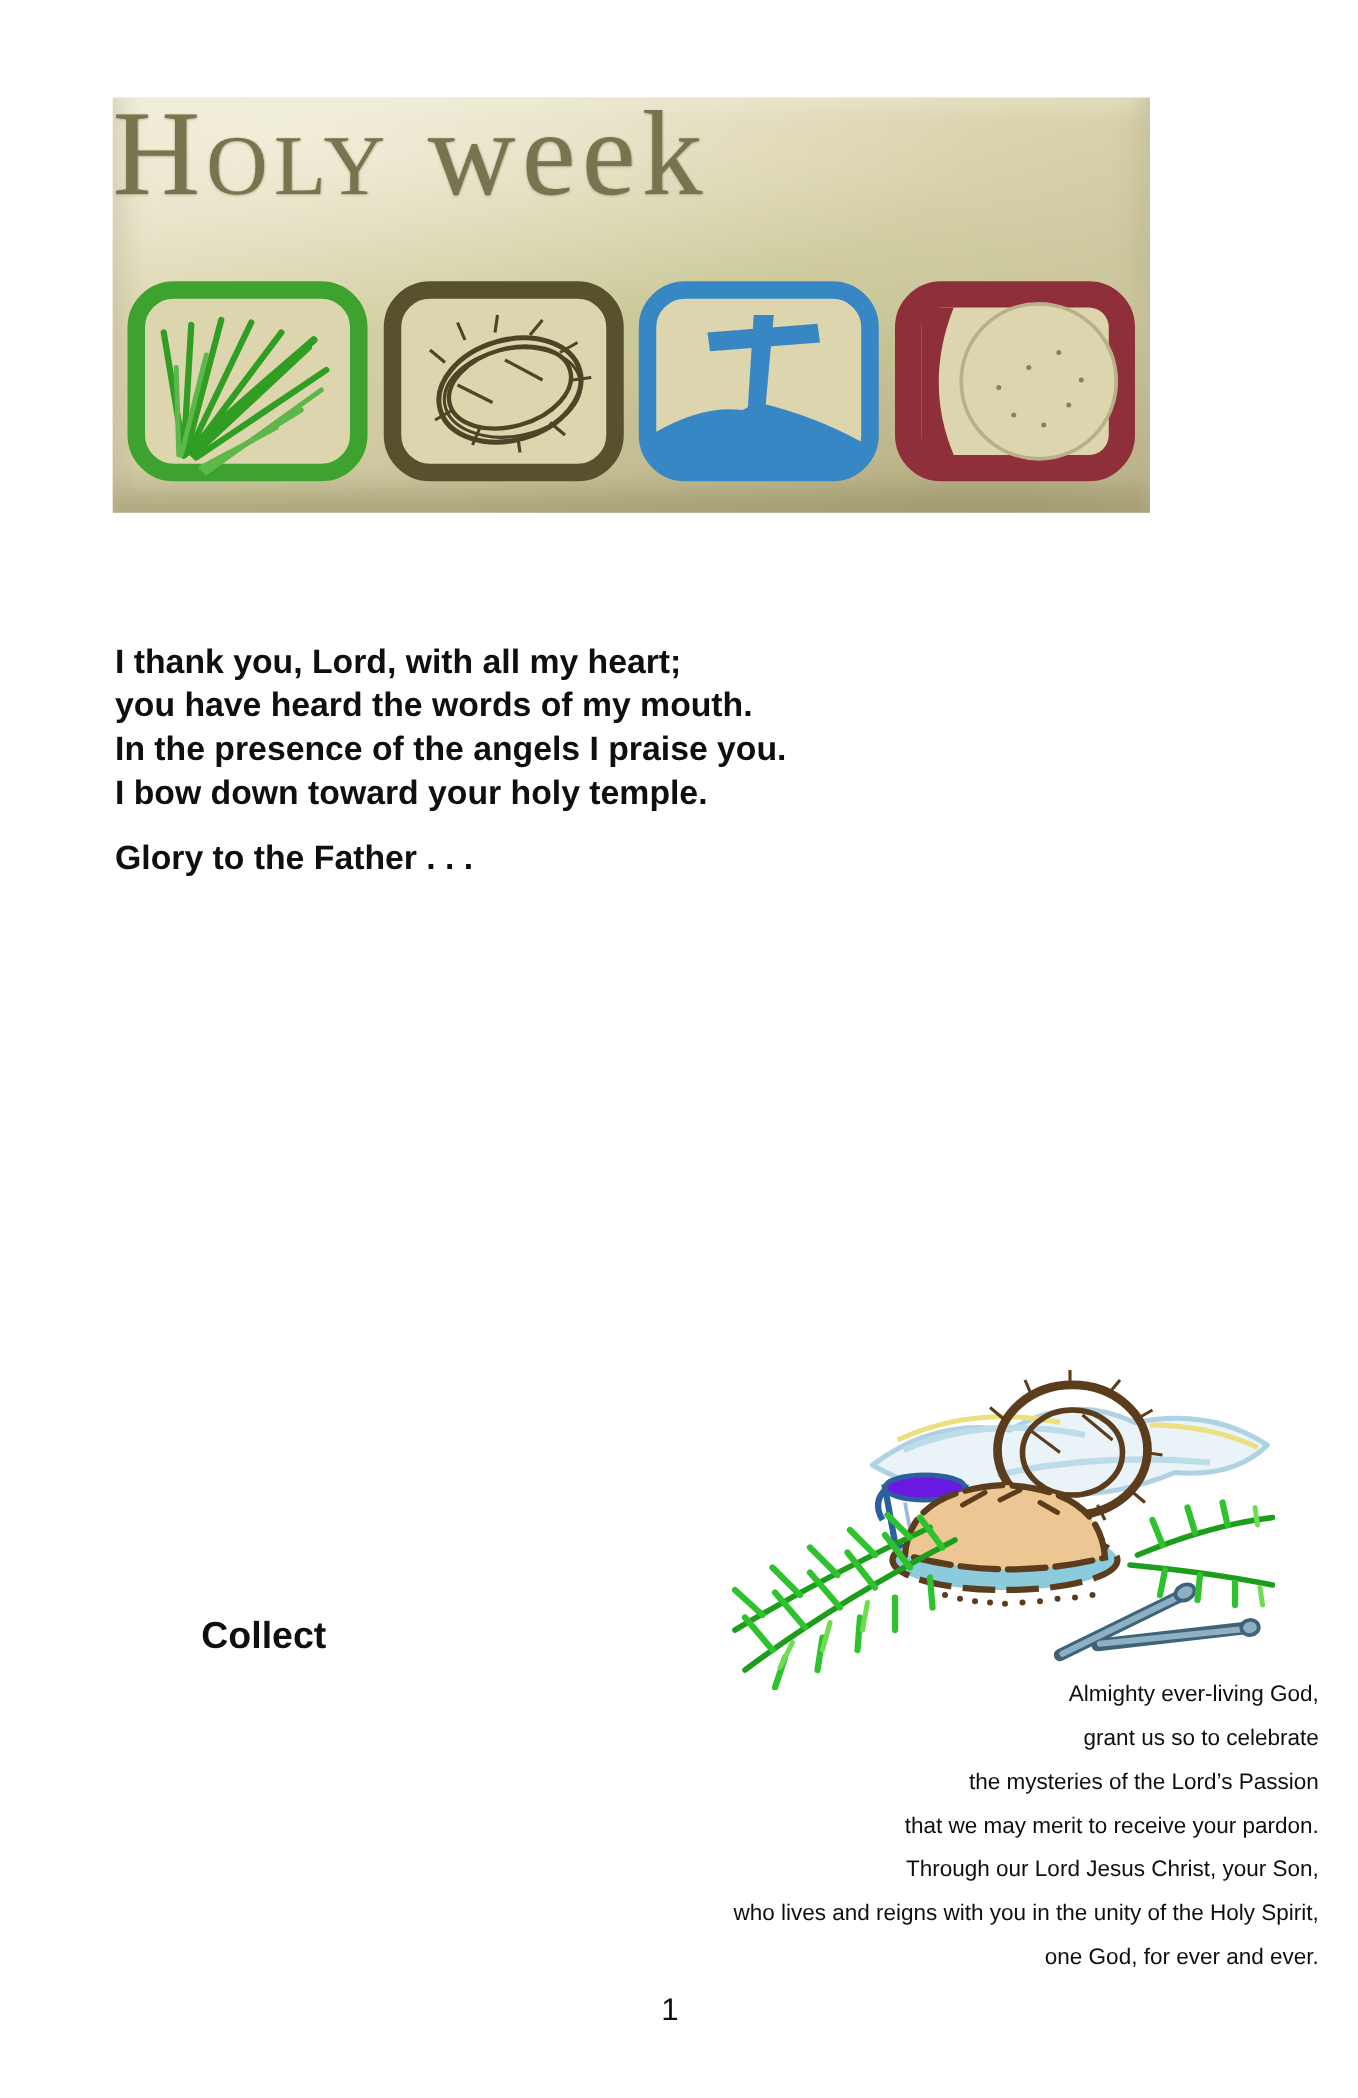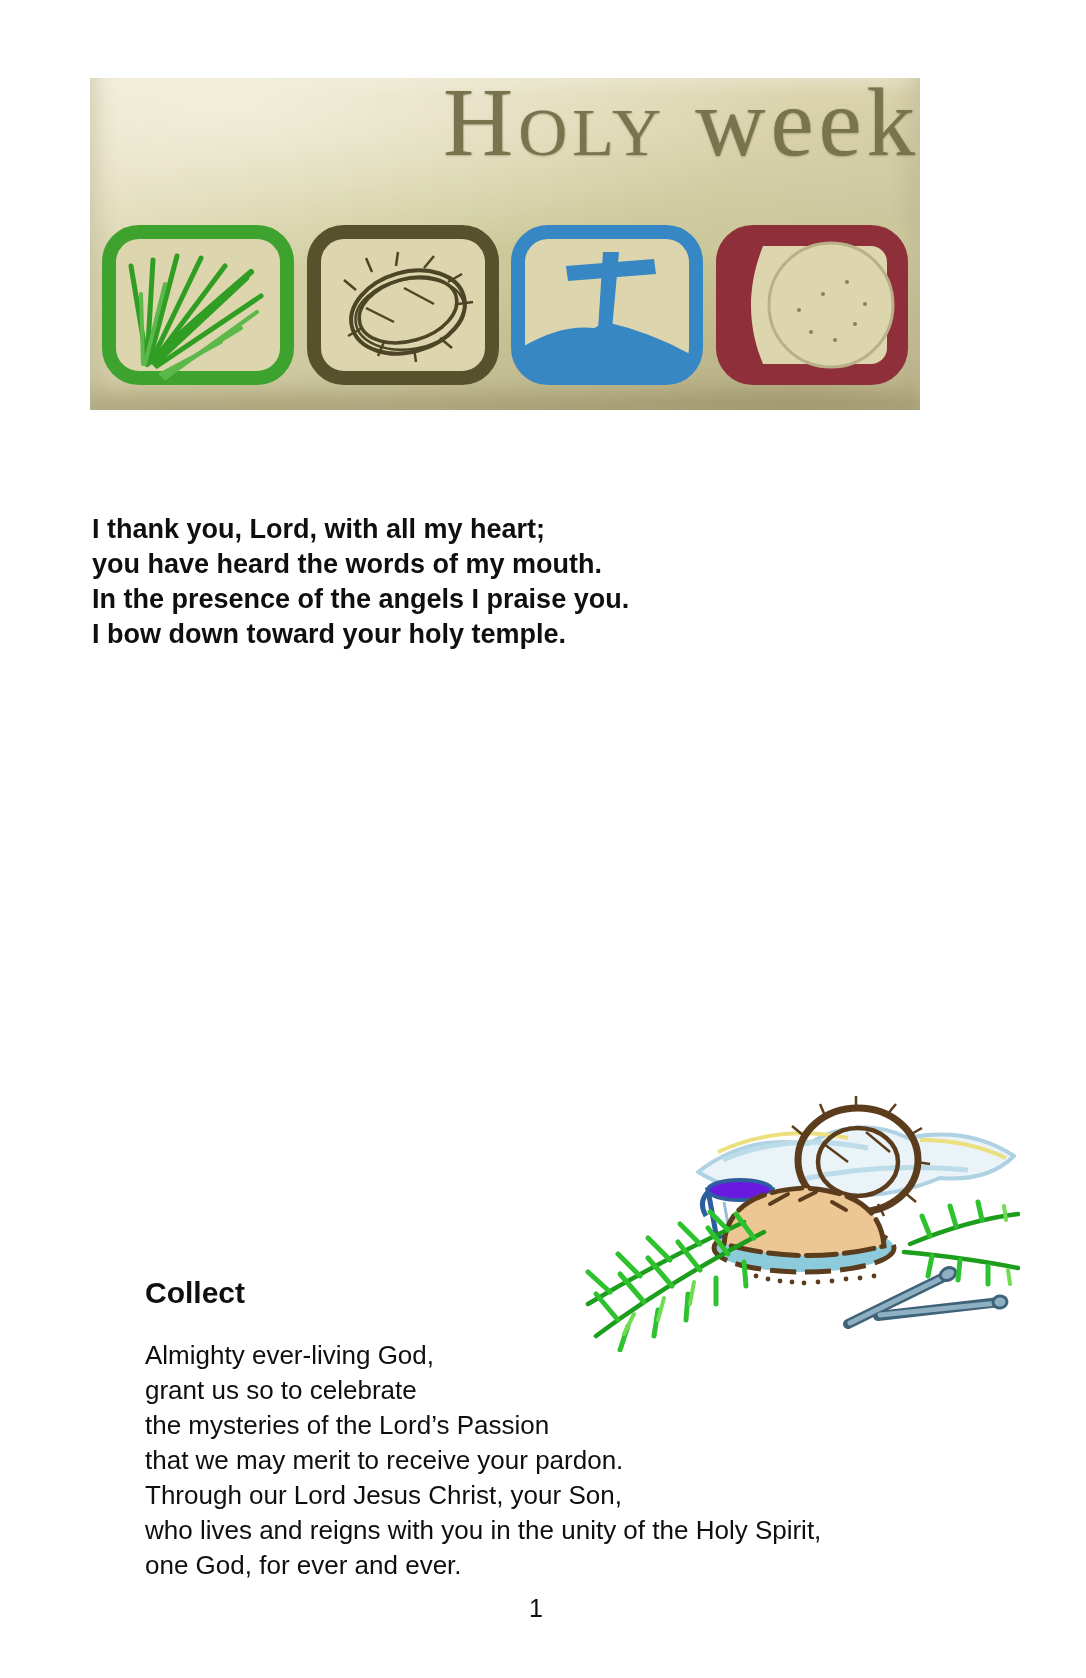--- a/index.html
+++ b/index.html
@@ -16,21 +16,21 @@
   .banner{
     position:absolute;left:90px;top:78px;width:830px;height:332px;
     background:
       radial-gradient(120% 90% at 18% 8%, rgba(255,255,248,.45), transparent 55%),
       radial-gradient(80% 60% at 50% 55%, rgba(186,193,128,.38), transparent 70%),
       radial-gradient(100% 80% at 85% 95%, rgba(118,108,58,.30), transparent 55%),
       linear-gradient(163deg,#eae4c8 0%,#dcd5b0 38%,#cdc79f 66%,#d8d1ab 100%);
     box-shadow: inset 0 -16px 26px rgba(108,98,52,.38), inset 0 6px 16px rgba(255,255,244,.45);
   }
   .banner-title{
-    position:absolute;top:-6px;left:0;right:0;text-align:right;
+    position:absolute;top:-6px;left:0;right:0;text-align:left;
     font-family:"Liberation Serif",serif;
     font-size:97px;line-height:1.05;letter-spacing:5px;
     color:#77744e;
     text-shadow:0 1px 2px rgba(92,86,48,.35), 1px 0 1px rgba(92,86,48,.18);
     white-space:nowrap;
   }
   .banner-title .caps{font-variant:small-caps;}
   .icon-row{
     position:absolute;left:11px;right:11px;top:146px;
     display:flex;justify-content:space-between;
@@ -44,26 +44,26 @@
   }
   .psalm-body{
     position:absolute;left:92px;top:512px;width:780px;
     font-size:27px;line-height:35px;
   }
   .psalm-body p{margin:0 0 17px 0;white-space:pre-line;font-weight:bold;}
   .doxology{margin:0;}
 
   
   .collect-heading{
-    position:absolute;left:145px;top:1276px;margin:0;
+    position:absolute;left:145px;top:1276px;margin:16px;
     font-size:30px;font-weight:bold;
   }
   .collect-body{
     position:absolute;left:145px;top:1338px;margin:0;width:910px;
-    font-size:26px;line-height:35px;white-space:pre-line;
+    font-size:18px;line-height:35px;white-space:pre-line;text-align:right;
   }
 
   
   .clipart{position:absolute;left:548px;top:1052px;width:472px;height:300px;}
 
   
   .page-number{
     position:absolute;left:0;right:14px;top:1594px;text-align:center;
     font-size:25px;
   }
@@ -149,20 +149,21 @@
 
     </div>
   </div>
 
 
   <div class="psalm-body">
     <p class="stanza">I thank you, Lord, with all my heart;
 you have heard the words of my mouth.
 In the presence of the angels I praise you.
 I bow down toward your holy temple.</p>
+    <p class="doxology">Glory to the Father . . .</p>
   </div>
 
   <svg class="clipart" viewBox="0 0 472 300">
 
     <g>
       <path d="M150,120 Q200,82 260,92 Q310,62 360,86 Q420,74 466,104 Q440,130 392,126 Q330,152 262,140 Q200,150 150,120 Z" fill="#e9f3f8" stroke="#aed2e2" stroke-width="4" stroke-linejoin="round"></path>
       <path d="M175,108 Q240,80 320,96 M250,128 Q330,110 420,118" fill="none" stroke="#bcdce9" stroke-width="5"></path>
       <path d="M170,100 Q230,72 300,86 M372,88 Q420,88 458,106" fill="none" stroke="#ecdf7d" stroke-width="4"></path>
     </g>
 

